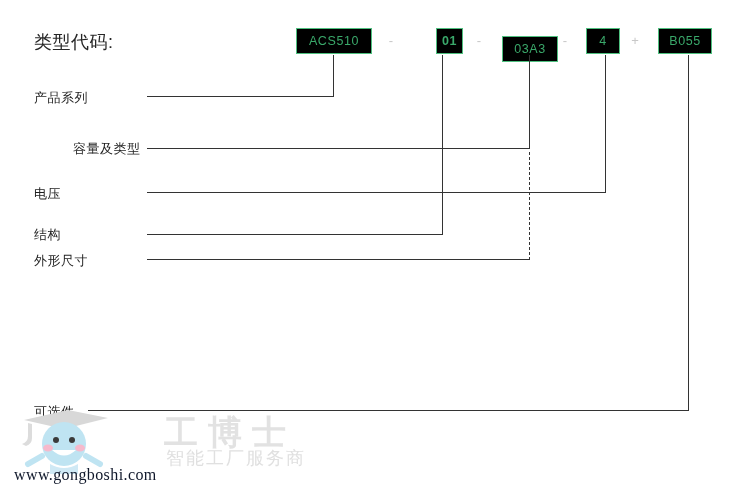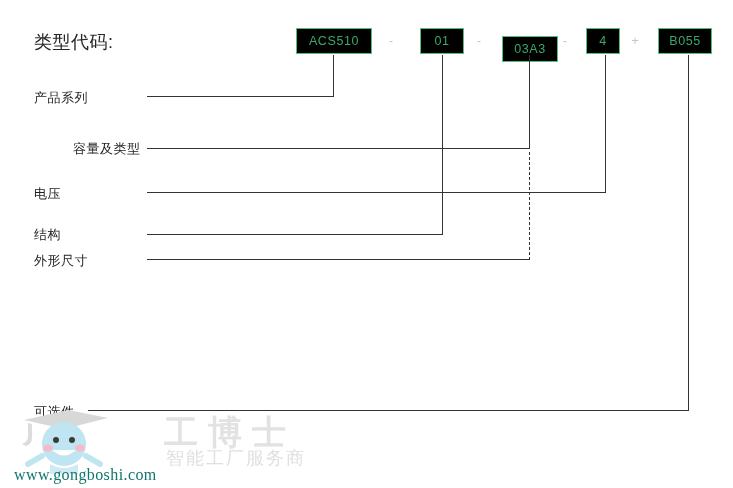--- a/index.html
+++ b/index.html
@@ -91,21 +91,21 @@
     top: 404px;
     width: 400px;
     height: 84px;
     pointer-events: none;
   }
   .wm-url {
     position: absolute;
     left: 8px;
     top: 62px;
     font-size: 16px;
-    color: #0f766e;
+    color: #0f172a;
     letter-spacing: 0.4px;
     font-family: "Liberation Serif", "DejaVu Serif", serif;
   }
   .wm-brand {
     position: absolute;
     left: 158px;
     top: 6px;
     font-size: 34px;
     color: #e2e2e2;
     letter-spacing: 10px;
@@ -124,21 +124,21 @@
 <body>
 
 <div id="page">
 
   <div class="type-code-label">类型代码:</div>
 
   <div class="code-row">
     <div class="code-box" style="left:0px;width:76px;">ACS510</div>
     <div class="sep" style="left:88px;">-</div>
 
-    <div class="code-box" style="left:124px;width:44px;">01</div>
+    <div class="code-box" style="left:140px;width:27px;font-weight:bold;">01</div>
     <div class="sep" style="left:176px;">-</div>
 
     <div class="code-box" style="left:206px;width:56px;margin-top:8px;">03A3</div>
     <div class="sep" style="left:262px;">-</div>
 
     <div class="code-box" style="left:290px;width:34px;">4</div>
     <div class="sep" style="left:332px;">+</div>
 
     <div class="code-box" style="left:362px;width:54px;">B055</div>
   </div>

